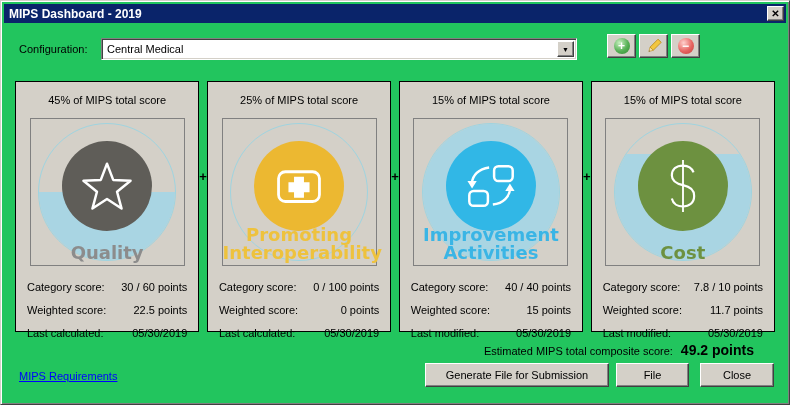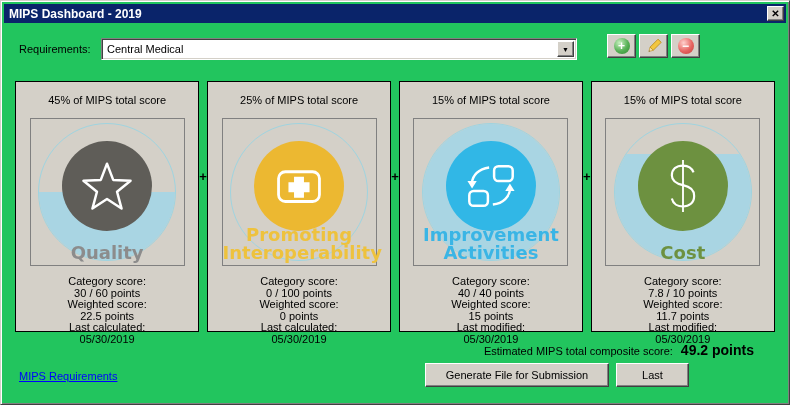--- a/index.html
+++ b/index.html
@@ -65,21 +65,21 @@
     width:138px; height:138px; border-radius:50%; border:1px solid #9fd4e0; overflow:hidden; }
   .gauge-fill { position:absolute; left:0; right:0; bottom:0; height:0; background:#a9d5e3; }
   .icon-circle { position:absolute; left:50%; top:22px; transform:translateX(-50%);
     width:90px; height:90px; border-radius:50%;
     display:flex; align-items:center; justify-content:center; }
   .icon-circle svg { width:62px; height:62px; }
   .panel-label { position:absolute; left:0; right:0; bottom:3px; text-align:center;
     font-weight:bold; font-size:18px; line-height:18px; font-family:"DejaVu Sans", sans-serif; }
 
   .rows { padding:9px 1px 0 1px; }
-  .row { display:flex; justify-content:space-between; height:23px; align-items:center;flex-direction:column; }
+  .row { display:flex; justify-content:space-between; height:23px; align-items:center; }
 
   .footer-score { position:absolute; right:35px; top:341px; white-space:nowrap; }
   .footer-score strong { font-size:14px; margin-left:8px; }
 
   .link { position:absolute; left:18px; top:369px; color:#0000ff; text-decoration:underline; cursor:pointer; }
 
   .btn {
     position:absolute; top:362px; height:24px; background:#d4d0c8;
     border:1px solid; border-color:#fff #404040 #404040 #fff;
     box-shadow: inset -1px -1px 0 #808080;
@@ -93,21 +93,21 @@
 <body>
 
 <div class="window">
 
   <div class="titlebar" style="background: rgb(10, 36, 106);">
     <span>MIPS Dashboard - 2019</span>
     <div class="close-btn">✕</div>
   </div>
 
   <div class="config-row">
-    <span class="config-label">Requirements:</span>
+    <span class="config-label">Configuration:</span>
     <div class="combo">
       <span>Central Medical</span>
       <div class="combo-arrow">▼</div>
     </div>
     <div class="tool-btn tb-add">
       <span class="ball ball-green">+</span>
     </div>
     <div class="tool-btn tb-edit">
       <svg viewBox="0 0 20 20" width="18" height="18">
         <g transform="rotate(45 10 10)">
@@ -255,15 +255,16 @@
 
   </div>
 
   <div class="footer-score">
     <span>Estimated MIPS total composite score:</span><strong>49.2 points</strong>
   </div>
 
   <span class="link">MIPS Requirements</span>
 
   <div class="btn btn-generate">Generate File for Submission</div>
-  <div class="btn btn-print">Last</div>
+  <div class="btn btn-print">File</div>
+  <div class="btn btn-close">Close</div>
 
 </div>
 
 </body></html>

